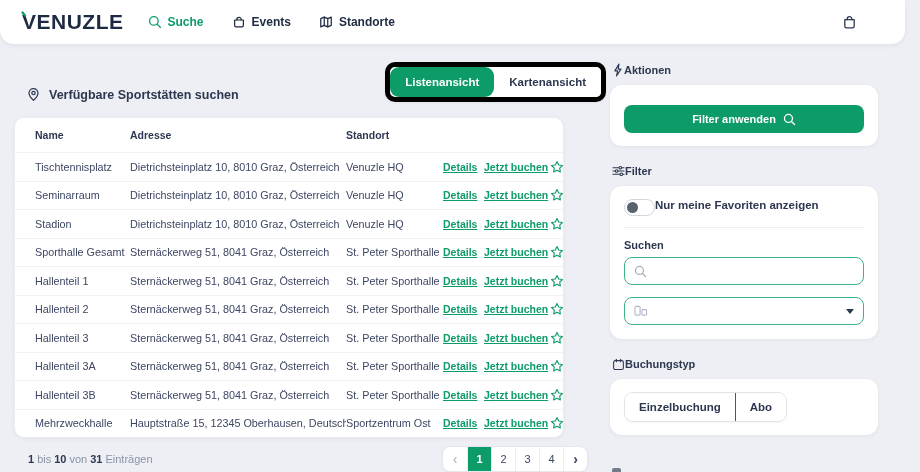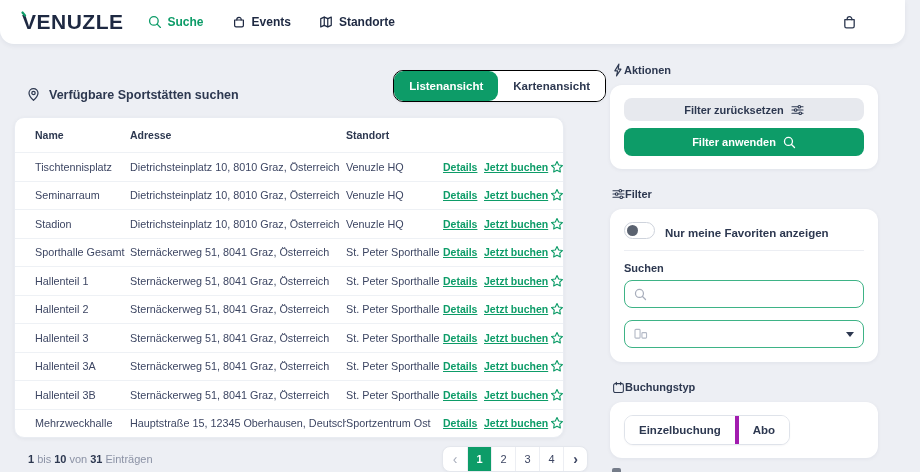--- a/index.html
+++ b/index.html
@@ -30,21 +30,21 @@
   .nav-item.active svg{ stroke:var(--accent,#0d9c68); }
   .navbar-right{ margin-left:auto; margin-right:26px; cursor:pointer; }
 
   
   .left-col{ position:absolute; left:14px; top:58px; width:578px; }
   .left-header{ display:flex; align-items:flex-end; justify-content:space-between;
     padding-left:12px; height:44px; }
   .page-title-row{ display:flex; align-items:center; gap:8px;
     font-size:12.5px; font-weight:bold; color:var(--head,#2d3850); }
   .view-toggle{ display:flex; border-radius:10px; overflow:hidden;
-    border:1px solid #000000; background:#fff; margin-right:-14px;
+    border:5px solid #000000; background:#fff; margin-right:-14px;
     box-shadow:0 1px 3px rgba(25,35,60,.05); }
   .toggle-btn{ height:30px; padding:0 15px; font-size:11.5px; font-weight:bold;
     background:#fff; border:none; color:var(--head,#2d3850); cursor:pointer;
     font-family:inherit; }
   .toggle-btn.active{ background:var(--accent,#0d9c68); color:#fff; border-radius:9px; }
 
   .table-card{ margin-top:15px; width:550px; background:#fff; border-radius:10px;
     border:1px solid #e9ecf2; box-shadow:0 1px 4px rgba(25,35,60,.05); overflow:hidden; }
   .thead,.trow{ display:flex; align-items:center; padding:0 12px 0 20px; }
   .thead{ height:34px; font-size:10.5px; font-weight:bold; color:var(--head,#2d3850); }
@@ -82,42 +82,42 @@
   .sb-section{ margin-bottom:17px; }
 
   .btn{ width:100%; display:flex; align-items:center; justify-content:center; gap:7px;
     border:none; border-radius:8px; font-size:11px; font-weight:bold; cursor:pointer;
     font-family:inherit; }
   .btn-reset{ height:23px; background:#e7e9ee; color:var(--head,#2d3850); }
   .btn-reset svg{ stroke:var(--head,#2d3850); }
   .btn-apply{ height:28px; margin-top:7px; background:var(--accent,#0d9c68); color:#fff; }
   .btn-apply svg{ stroke:#fff; }
 
-  .toggle-row{ display:flex; align-items:flex-end; gap:10px; }
+  .toggle-row{ display:flex; align-items:flex-start; }
   .switch{ width:31px; height:17px; border:1.5px solid #ced3dc; border-radius:9px;
     background:#fff; position:relative; cursor:pointer; flex:0 0 auto; }
   .switch .knob{ position:absolute; left:2px; top:1.5px; width:11px; height:11px;
     border-radius:50%; background:#5a6270; }
   .toggle-label{ font-size:11.5px; font-weight:bold; color:var(--head,#2d3850); }
   .hr{ border-top:1px solid #eceef3; margin:11px 0; }
   .field-label{ font-size:11px; font-weight:bold; color:var(--head,#2d3850); margin-bottom:6px; }
   .input-wrap{ height:28px; border:1.6px solid #3eb386; border-radius:8px; background:#fff;
     display:flex; align-items:center; padding:0 9px; gap:7px; margin-bottom:12px; }
   .input-wrap input{ border:none; outline:none; flex:1; font-size:11px;
     font-family:inherit; color:var(--text,#3d4663); background:transparent; min-width:0; }
   .select-wrap{ margin-bottom:1px; cursor:pointer; justify-content:space-between; }
   .select-left{ display:flex; align-items:center; gap:7px; }
   .caret{ width:0; height:0; border-left:4px solid transparent; border-right:4px solid transparent;
     border-top:5px solid var(--head,#2d3850); }
 
   .btn-group{ display:inline-flex; border:1px solid #dfe3ea; border-radius:9px;
     overflow:hidden; background:#fff; box-shadow:0 1px 2px rgba(25,35,60,.04); }
   .bt-btn{ height:28px; padding:0 14px; background:#fff; border:none; font-size:11.5px;
     font-weight:bold; color:var(--head,#2d3850); cursor:pointer; font-family:inherit; }
-  .bt-btn + .bt-btn{ border-left:4px solid #a21caf; }
+  .bt-btn + .bt-btn{ border-left:1px solid #a21caf; }
 
   .partial-icon{ position:absolute; left:2px; top:406px; width:9px; height:4px;
     background:#565f6e; border-radius:2px 2px 0 0; opacity:.8; }
 </style>
 </head>
 <body style="--accent: #0d9c68; --navy: #1e2942; --head: #2d3850; --text: #3d4663; --muted: #8b92a5; --bg: #edeff4;">
 
 <header class="navbar">
   <div class="logo">
     <span class="logo-tick">
@@ -349,33 +349,20 @@
   <div class="sb-section">
     <div class="section-header">
       <span>
         <svg width="12" height="14" viewBox="0 0 12 15" fill="none" stroke-width="1.2" stroke-linejoin="round" stroke="#2d3850">
             <path d="M7 1.2 2.6 8.4h3l-1.2 5.4 4.8-7.2h-3z"></path>
           </svg>
       </span>
       <span>Aktionen</span>
     </div>
     <div class="card">
-      <button class="btn btn-reset">
-        <span>Filter zurücksetzen</span>
-        <span>
-          <svg width="13" height="12" viewBox="0 0 14 13" fill="none" stroke-width="1.2" stroke-linecap="round" stroke="#2d3850">
-              <line x1="1" y1="3" x2="13" y2="3"></line>
-              <line x1="1" y1="6.5" x2="13" y2="6.5"></line>
-              <line x1="1" y1="10" x2="13" y2="10"></line>
-              <circle cx="9" cy="3" r="1.4" fill="#e7e9ee"></circle>
-              <circle cx="5" cy="6.5" r="1.4" fill="#e7e9ee"></circle>
-              <circle cx="10" cy="10" r="1.4" fill="#e7e9ee"></circle>
-            </svg>
-        </span>
-      </button>
       <button class="btn btn-apply">
         <span>Filter anwenden</span>
         <span>
           <svg width="13" height="13" viewBox="0 0 15 15" fill="none" stroke-width="1.5" stroke-linecap="round">
               <circle cx="6.3" cy="6.3" r="4.6"></circle>
               <line x1="9.8" y1="9.8" x2="13.3" y2="13.3"></line>
             </svg>
         </span>
       </button>
     </div>

